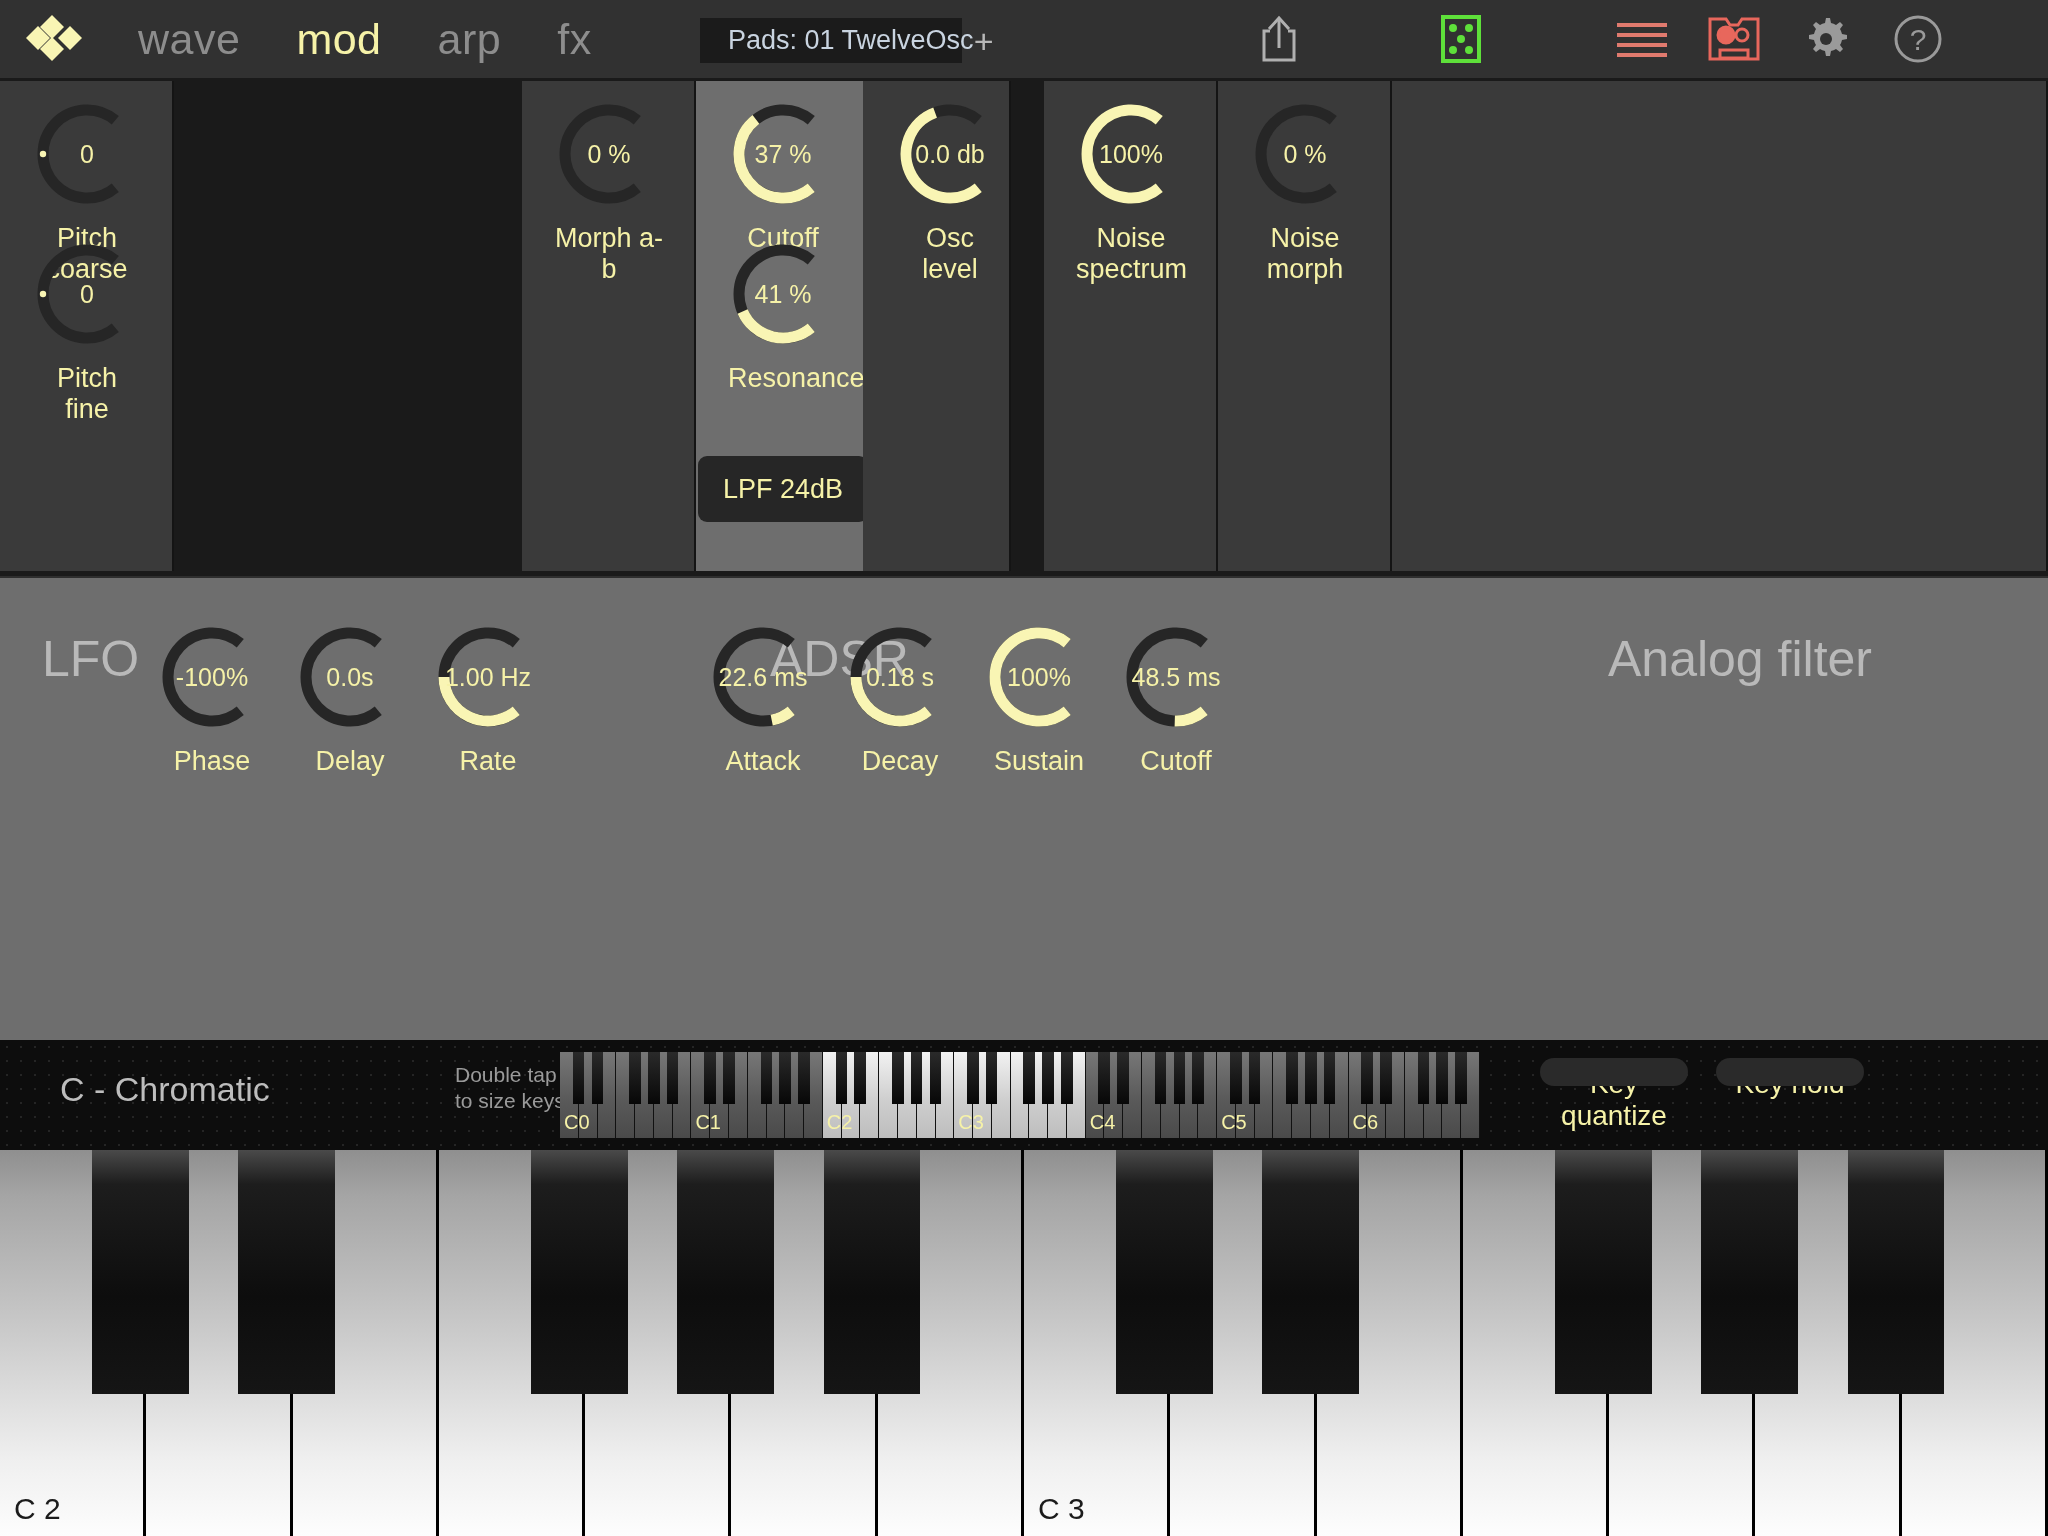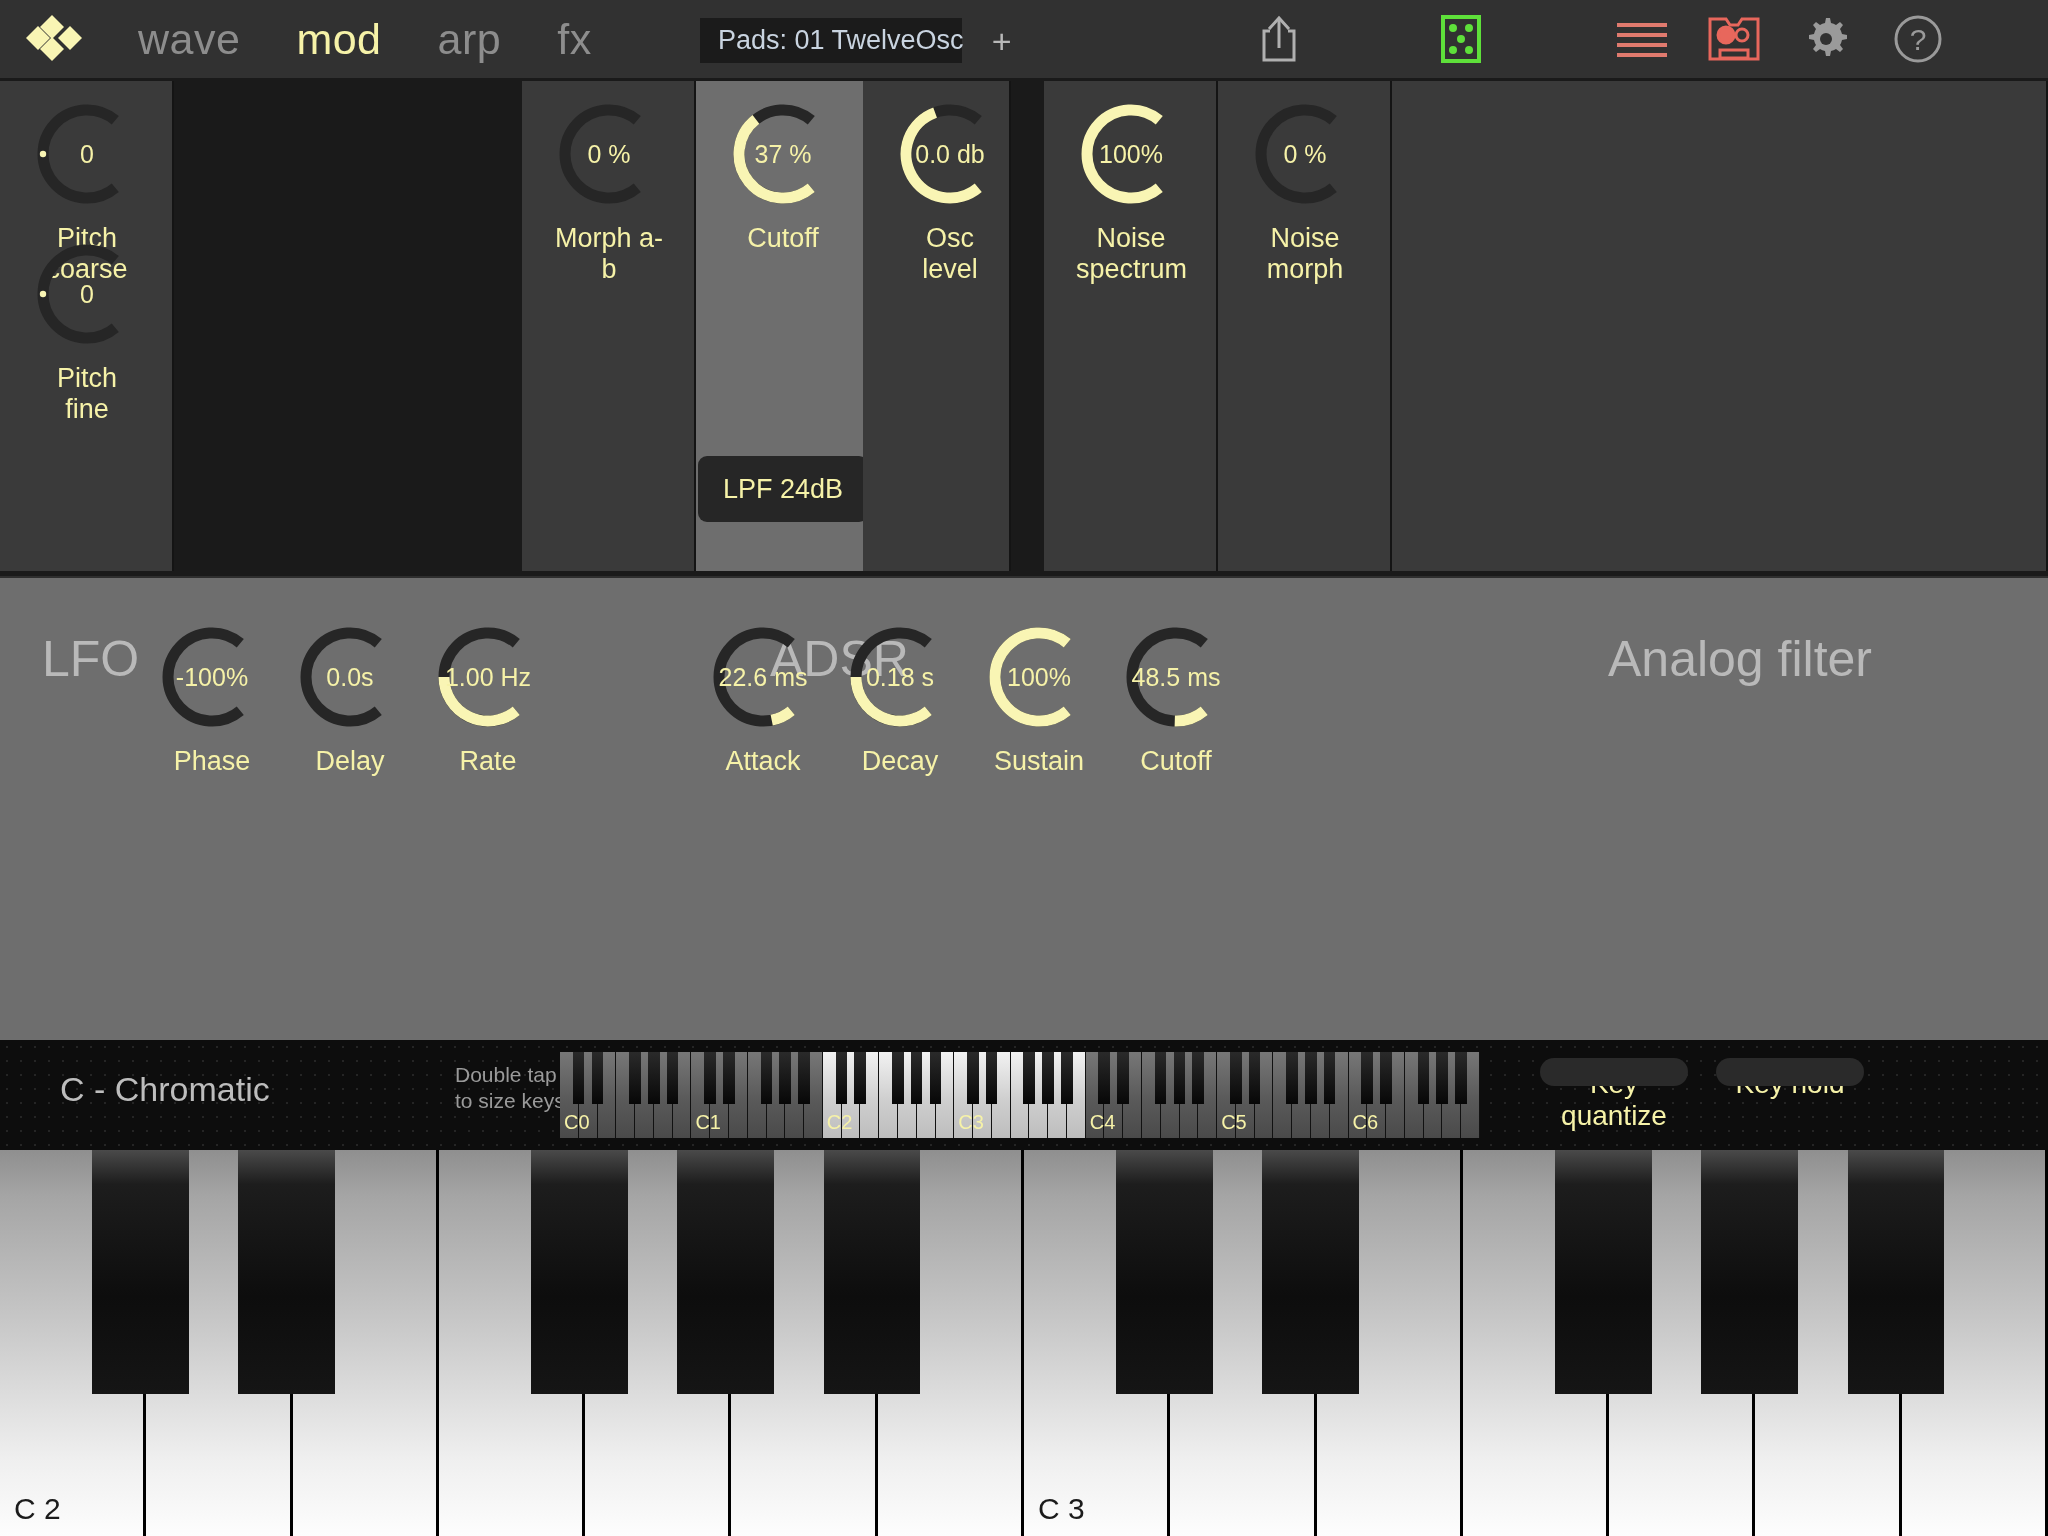--- a/index.html
+++ b/index.html
@@ -20,21 +20,21 @@
   .logo { width: 110px; display: flex; align-items: center; justify-content: center; }
   .tabs { display: flex; align-items: center; gap: 0px; }
   .tab {
     font-size: 43px; color: #8d8d8d; padding: 0 28px; letter-spacing: 0.5px;
     cursor: pointer;
   }
   .tab.active { color: #f6f2a8; }
   .pads {
     position: absolute; left: 700px; top: 18px; width: 262px; height: 45px;
     background: #1b1b1b; display: flex; align-items: center;
-    padding: 0 18px; justify-content: space-between; gap: 28px;
+    padding: 0 28px; justify-content: space-between;
   }
   .pads-label { color: #c9d4e0; font-size: 27px; white-space: nowrap; }
   .pads-plus { color: #b8b8b8; font-size: 34px; line-height: 1; }
   .hicons { position: absolute; left: 1250px; top: 0; width: 798px; height: 78px; }
   .hicon { position: absolute; top: 10px; width: 58px; height: 58px;
            display: flex; align-items: center; justify-content: center; cursor: pointer; }
 
   
   .toprow {
     position: absolute; left: 0; top: 78px; width: 2048px; height: 498px;
@@ -221,20 +221,30 @@
       <div class="tpanel sel" style="left: 696px; width: 174px;">
         <div style="position:absolute; left:32px; top:18px; width:110px;">
           <div class="knob">
             <svg width="110" height="110" viewBox="0 0 110 110">
               <path d="M 83.28 88.71 A 44 44 0 1 1 83.28 21.29" fill="none" stroke="#262626" stroke-width="11" stroke-linecap="butt"></path>
               <path d="M 83.28 88.71 A 44 44 0 1 1 27.91 20.33" fill="none" stroke="#f9f5b4" stroke-width="11" stroke-linecap="butt"></path>
             </svg>
             <div class="kv">37 %</div>
           </div>
           <div class="klabel">Cutoff</div>
+        </div>
+        <div style="position:absolute; left:32px; top:158px; width:110px;">
+          <div class="knob">
+            <svg width="110" height="110" viewBox="0 0 110 110">
+              <path d="M 83.28 88.71 A 44 44 0 1 1 83.28 21.29" fill="none" stroke="#262626" stroke-width="11" stroke-linecap="butt"></path>
+              <path d="M 83.28 88.71 A 44 44 0 0 1 14.62 72.47" fill="none" stroke="#f9f5b4" stroke-width="11" stroke-linecap="butt"></path>
+            </svg>
+            <div class="kv">41 %</div>
+          </div>
+          <div class="klabel">Resonance</div>
         </div>
         <div style="position:absolute; left:2px; top:375px; width:170px;">
           <div class="btn" style="height:66px;">LPF 24dB</div>
         </div>
       </div>
       <div class="tpanel" style="left: 863px; width: 148px;">
         <div style="position:absolute; left:32px; top:18px; width:110px;">
           <div class="knob">
             <svg width="110" height="110" viewBox="0 0 110 110">
               <path d="M 83.28 88.71 A 44 44 0 1 1 83.28 21.29" fill="none" stroke="#262626" stroke-width="11" stroke-linecap="butt"></path>

